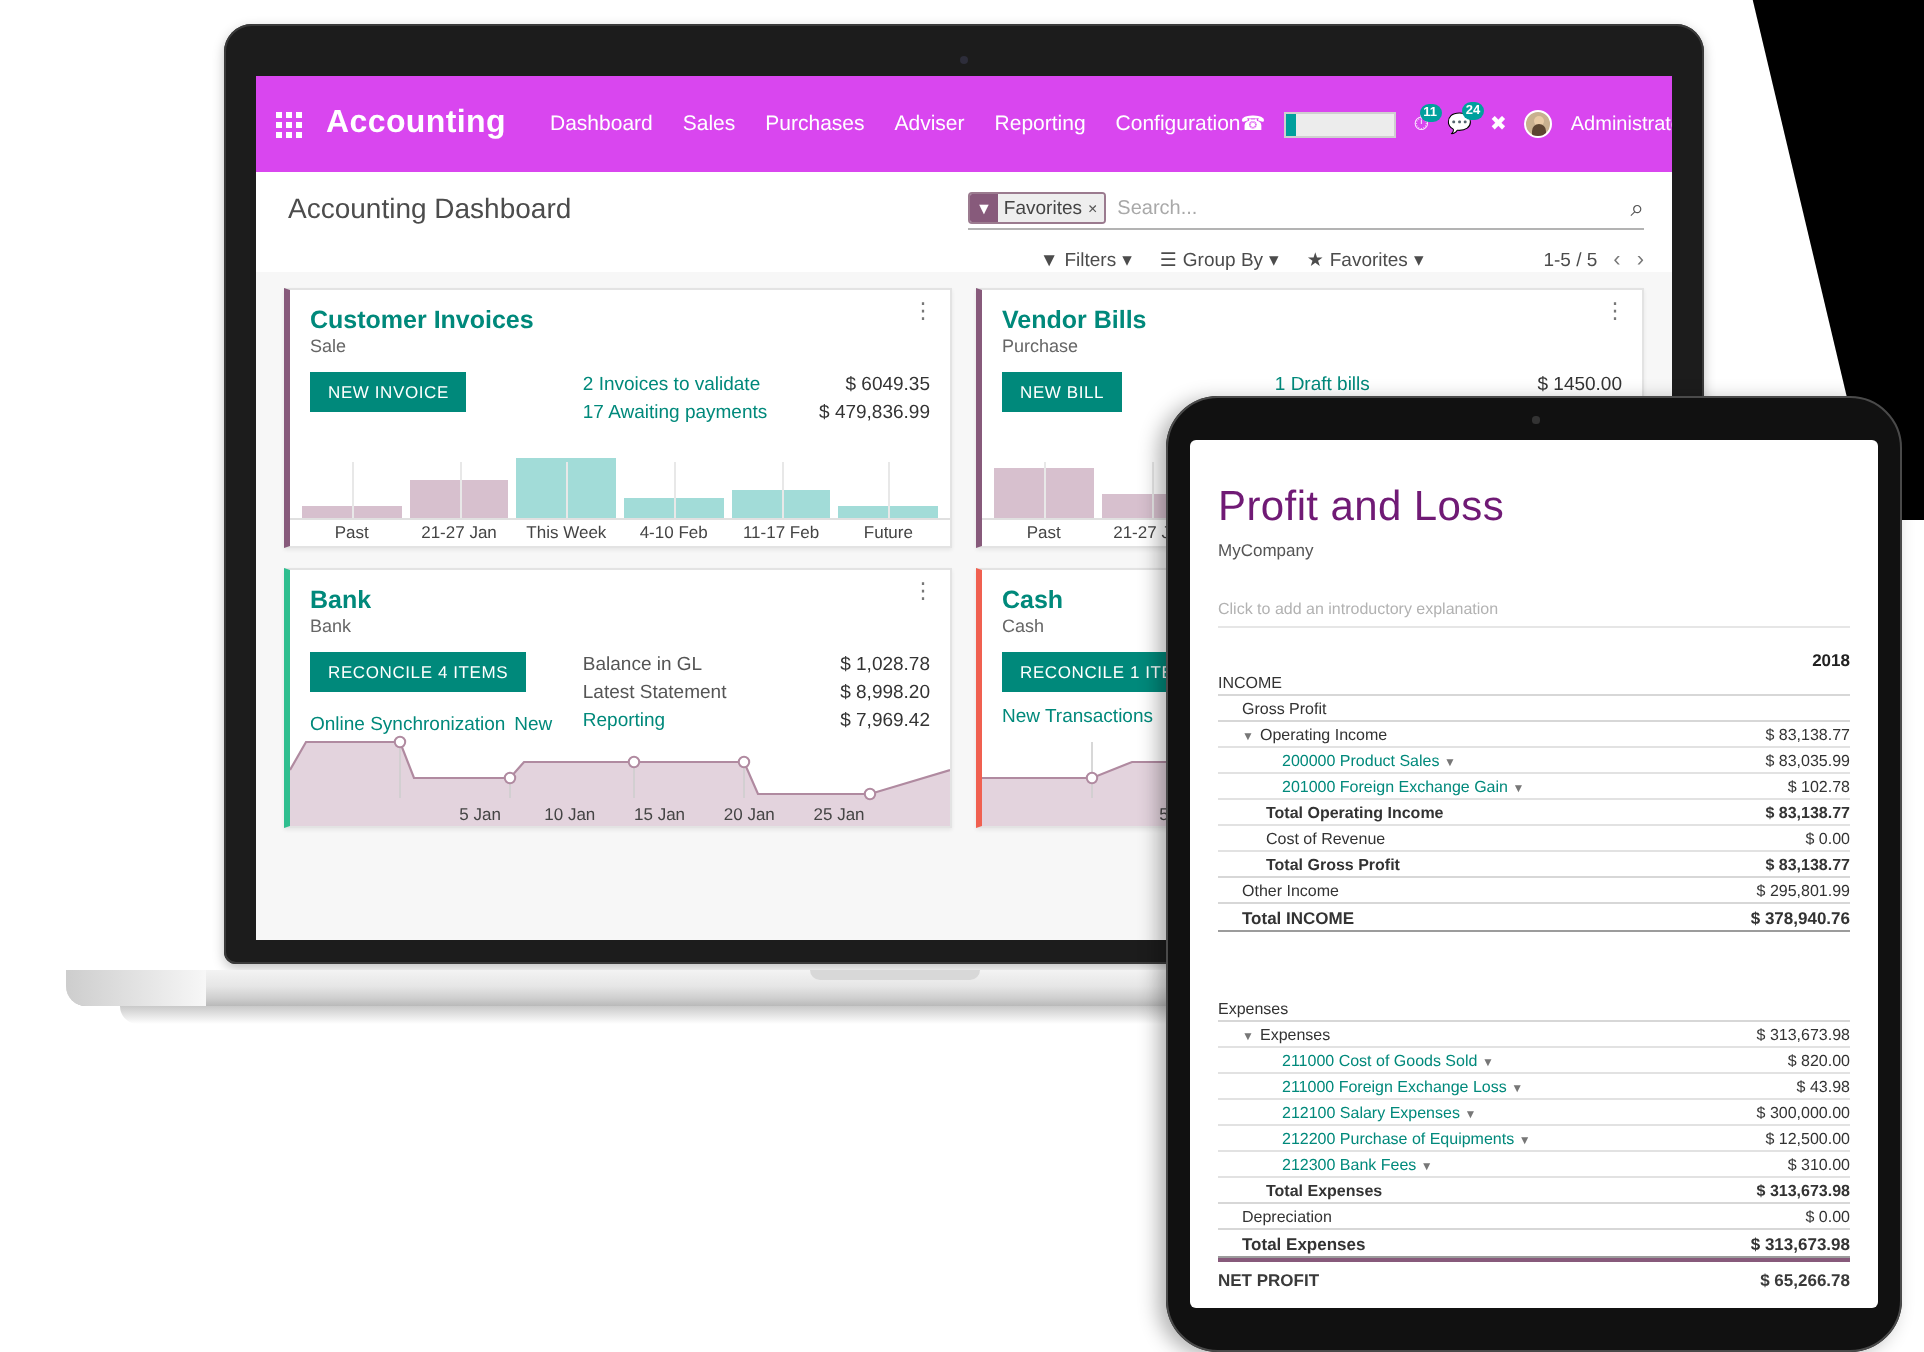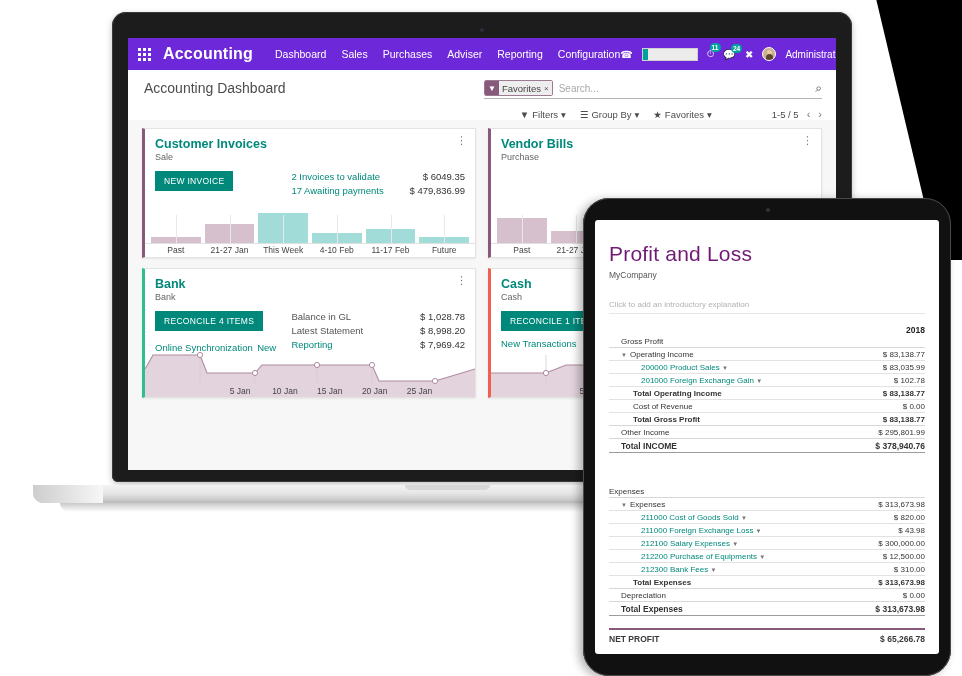--- a/index.html
+++ b/index.html
@@ -22,21 +22,21 @@
   .laptop-base{position:absolute;left:33px;top:485px;width:898px;height:18px;
     background:linear-gradient(180deg,#f3f3f3 0%,#e6e6e6 45%,#cfcfcf 78%,#b9b9b9 100%);
     border-radius:0 0 10px 10px;}
   .laptop-base:after{content:"";position:absolute;left:0;top:0;width:70px;height:18px;
     background:linear-gradient(90deg,#cdcdcd,#f7f7f7);border-radius:0 0 0 10px;}
   .laptop-base-shadow{position:absolute;left:60px;top:503px;width:845px;height:9px;
     background:linear-gradient(180deg,#c9c9c9,#ffffff);border-radius:0 0 14px 14px;}
   .laptop-notch{position:absolute;left:405px;top:485px;width:85px;height:5px;background:#d8d8d8;border-radius:0 0 6px 6px;}
 
   
-  .navbar{height:32px;background:#6d28d9;display:flex;align-items:center;padding:0 10px;color:#fff;}
+  .navbar{height:48px;background:#d946ef;display:flex;align-items:center;padding:0 10px;color:#fff;}
   .grid-icon{display:grid;grid-template-columns:repeat(3,3px);grid-gap:2px;margin-right:12px;}
   .grid-icon i{width:3px;height:3px;background:#fff;display:block;}
   .brand{font-size:16px;font-weight:bold;letter-spacing:.2px;margin-right:22px;}
   .menu{display:flex;gap:15px;font-size:10.5px;}
   .menu span{white-space:nowrap;cursor:pointer;}
   .nav-right{margin-left:auto;display:flex;align-items:center;gap:9px;font-size:10px;}
   .pbar{width:54px;height:11px;background:#ececec;border:1px solid #cfcfcf;position:relative;}
   .pbar i{position:absolute;left:0;top:0;bottom:0;width:5px;background:#00a09d;}
   .badge-ic{position:relative;display:inline-block;}
   .badge-ic .bdg{position:absolute;top:-5px;right:-6px;background:#00a09d;color:#fff;font-size:6.5px;
@@ -269,20 +269,35 @@
               <span>Future</span>
             </div>
           </div>
         </div>
 
         <div class="card">
           <div class="kebab">⋮</div>
           <div class="card-pad">
             <div class="card-title">Vendor Bills</div>
             <div class="card-sub">Purchase</div>
+            <div class="card-body">
+              <div class="card-left">
+                <div class="btn">NEW BILL</div>
+              </div>
+              <div class="card-right">
+                <div class="kv">
+                  <span class="k">1 Draft bills</span>
+                  <span class="v">$ 1450.00</span>
+                </div>
+                <div class="kv">
+                  <span class="k">7 Payments to do</span>
+                  <span class="v">$ 15,860.00</span>
+                </div>
+              </div>
+            </div>
           </div>
           <div class="barchart">
             <div class="bars">
               <div class="b">
                   <u style="height:28px"></u>
                   <i style="height:25px;background:#d7c0ce"></i>
                 </div>
               <div class="b">
                   <u style="height:28px"></u>
                   <i style="height:12px;background:#d7c0ce"></i>
@@ -417,20 +432,24 @@
     <div class="tablet-cam"></div>
     <div class="tablet-screen">
       <div class="pl">
         <div class="pl-title">Profit and Loss</div>
         <div class="pl-company">MyCompany</div>
         <div class="pl-intro">Click to add an introductory explanation</div>
         <div class="pl-year">2018</div>
 
         <table class="plt">
           <tbody>
+            <tr class="sec">
+                <td>INCOME</td>
+                <td class="amt"></td>
+              </tr>
 
             <tr class="sec">
                 <td class="ind1">Gross Profit</td>
                 <td class="amt"></td>
               </tr>
 
             <tr class="line">
                 <td class="ind1"><span class="caret-l">▼</span><span>Operating Income</span></td>
                 <td class="amt">$ 83,138.77</td>
               </tr>

